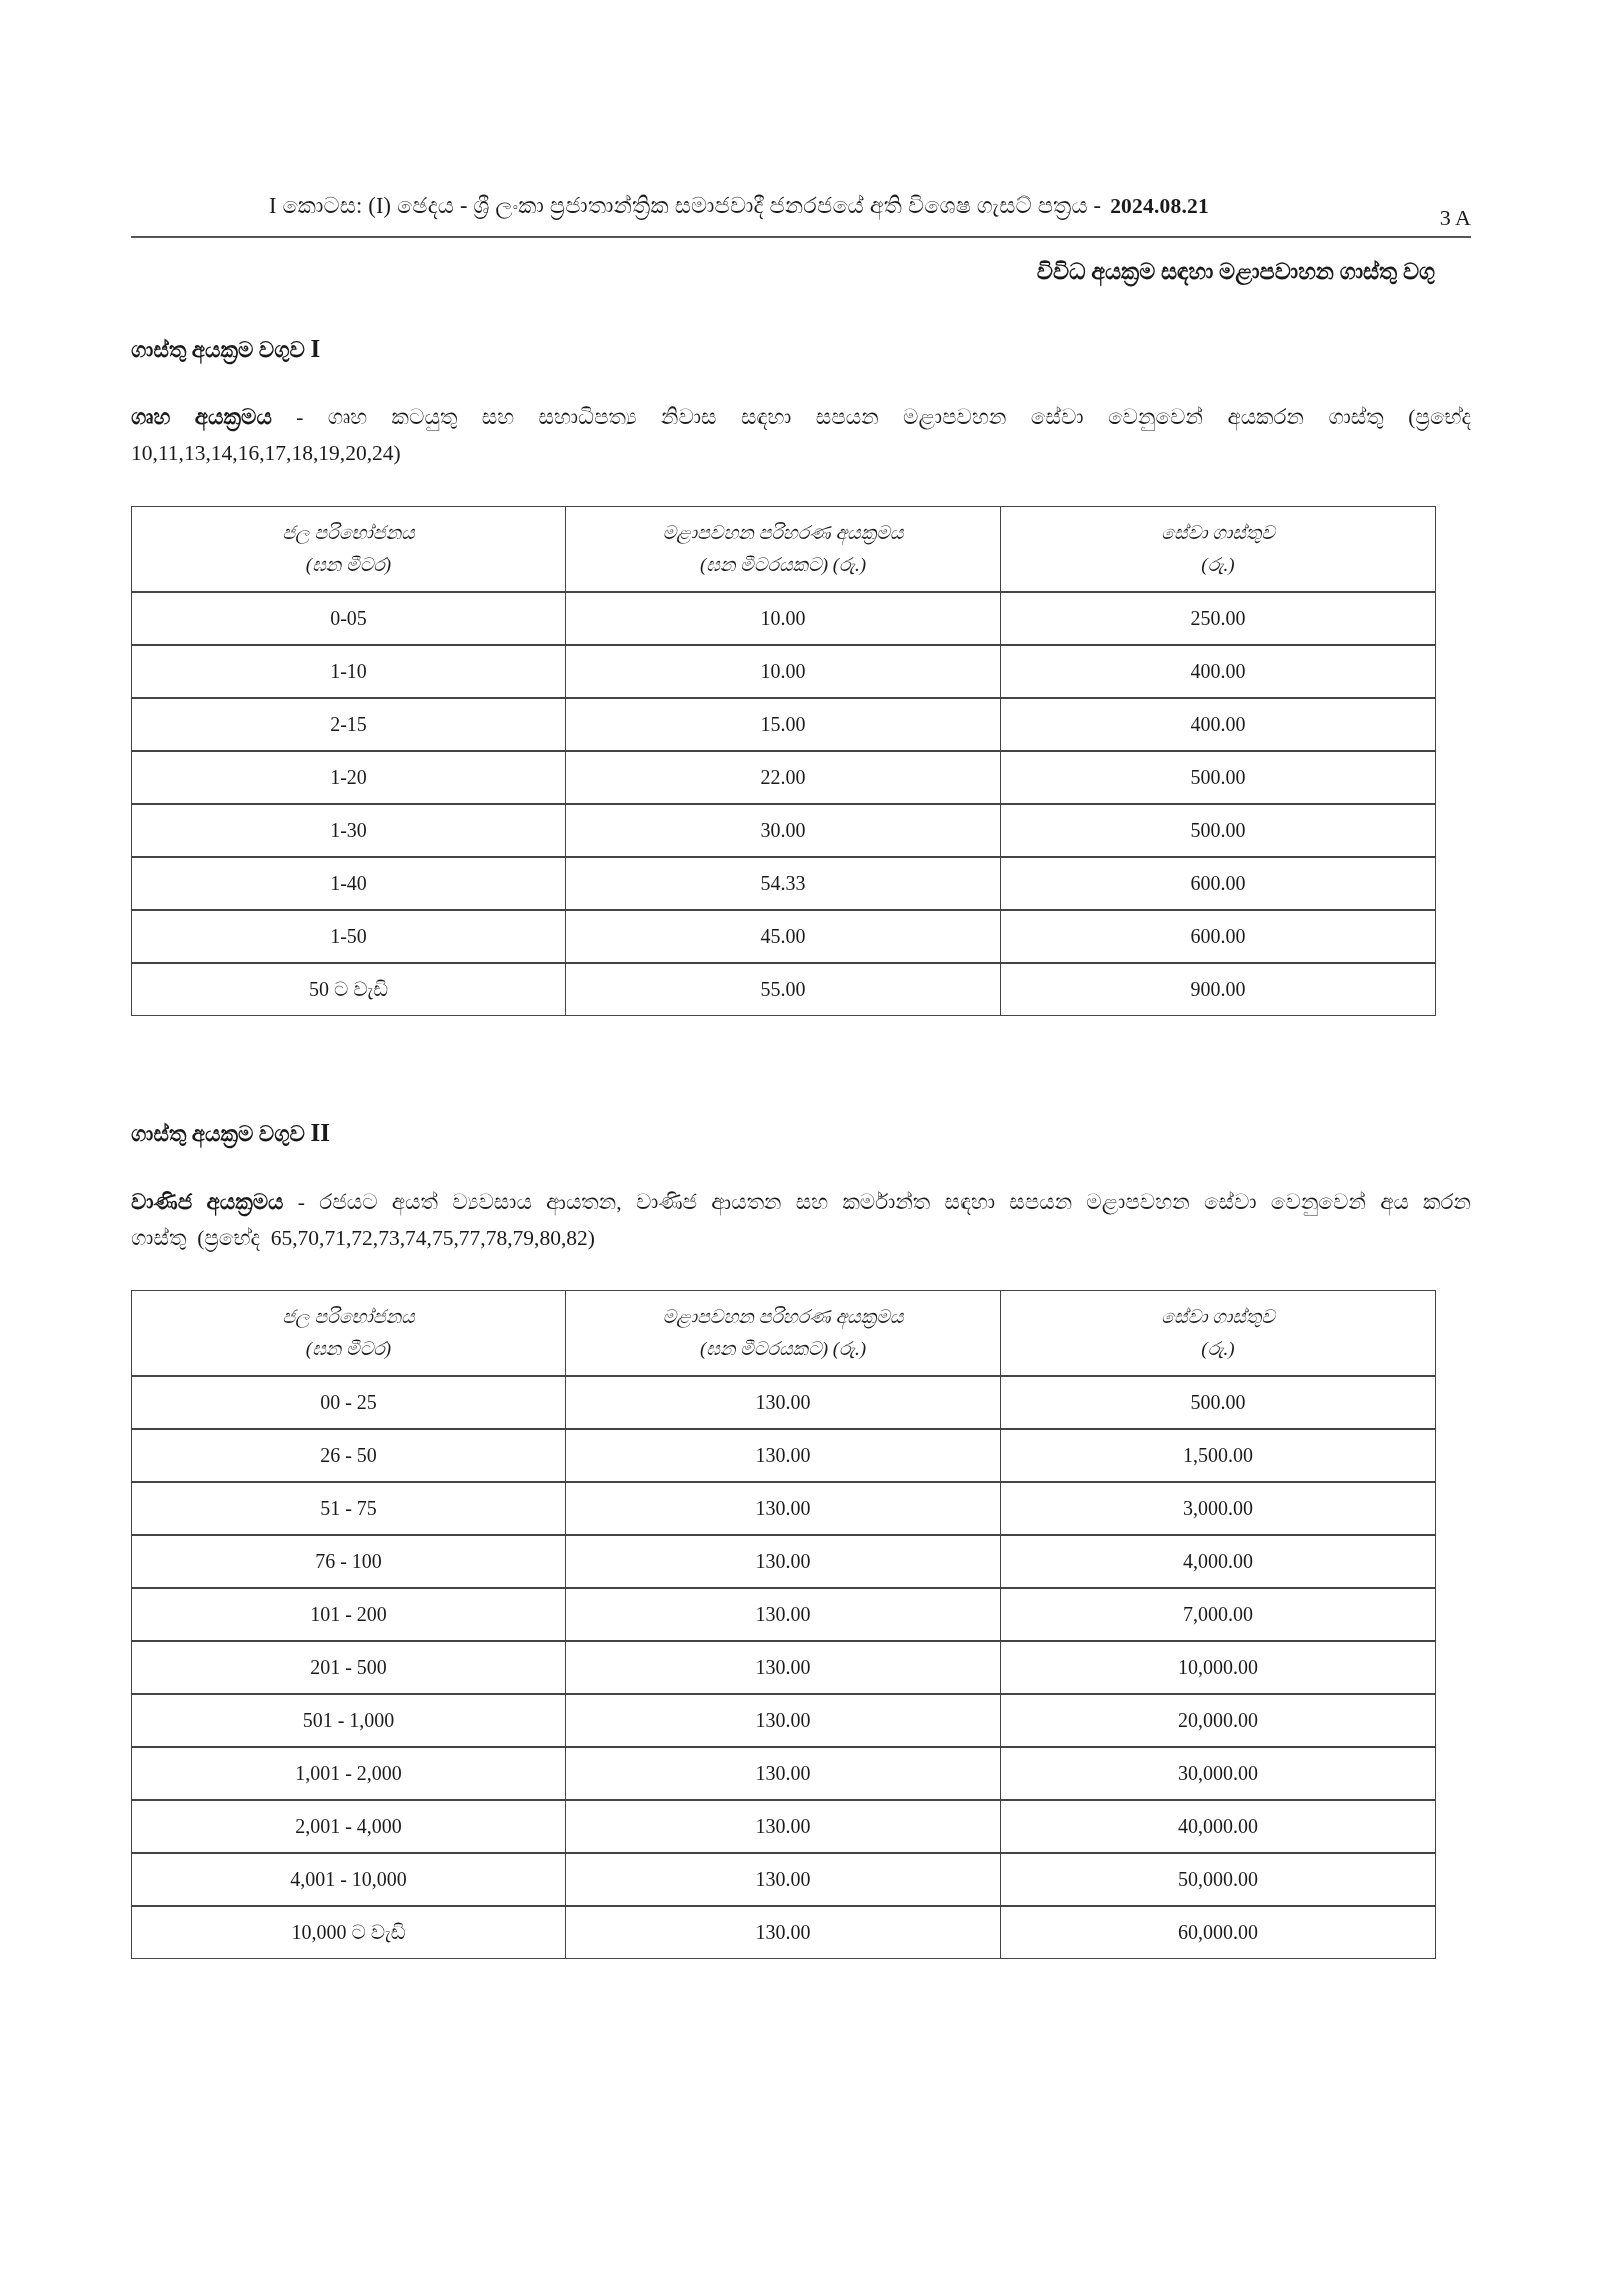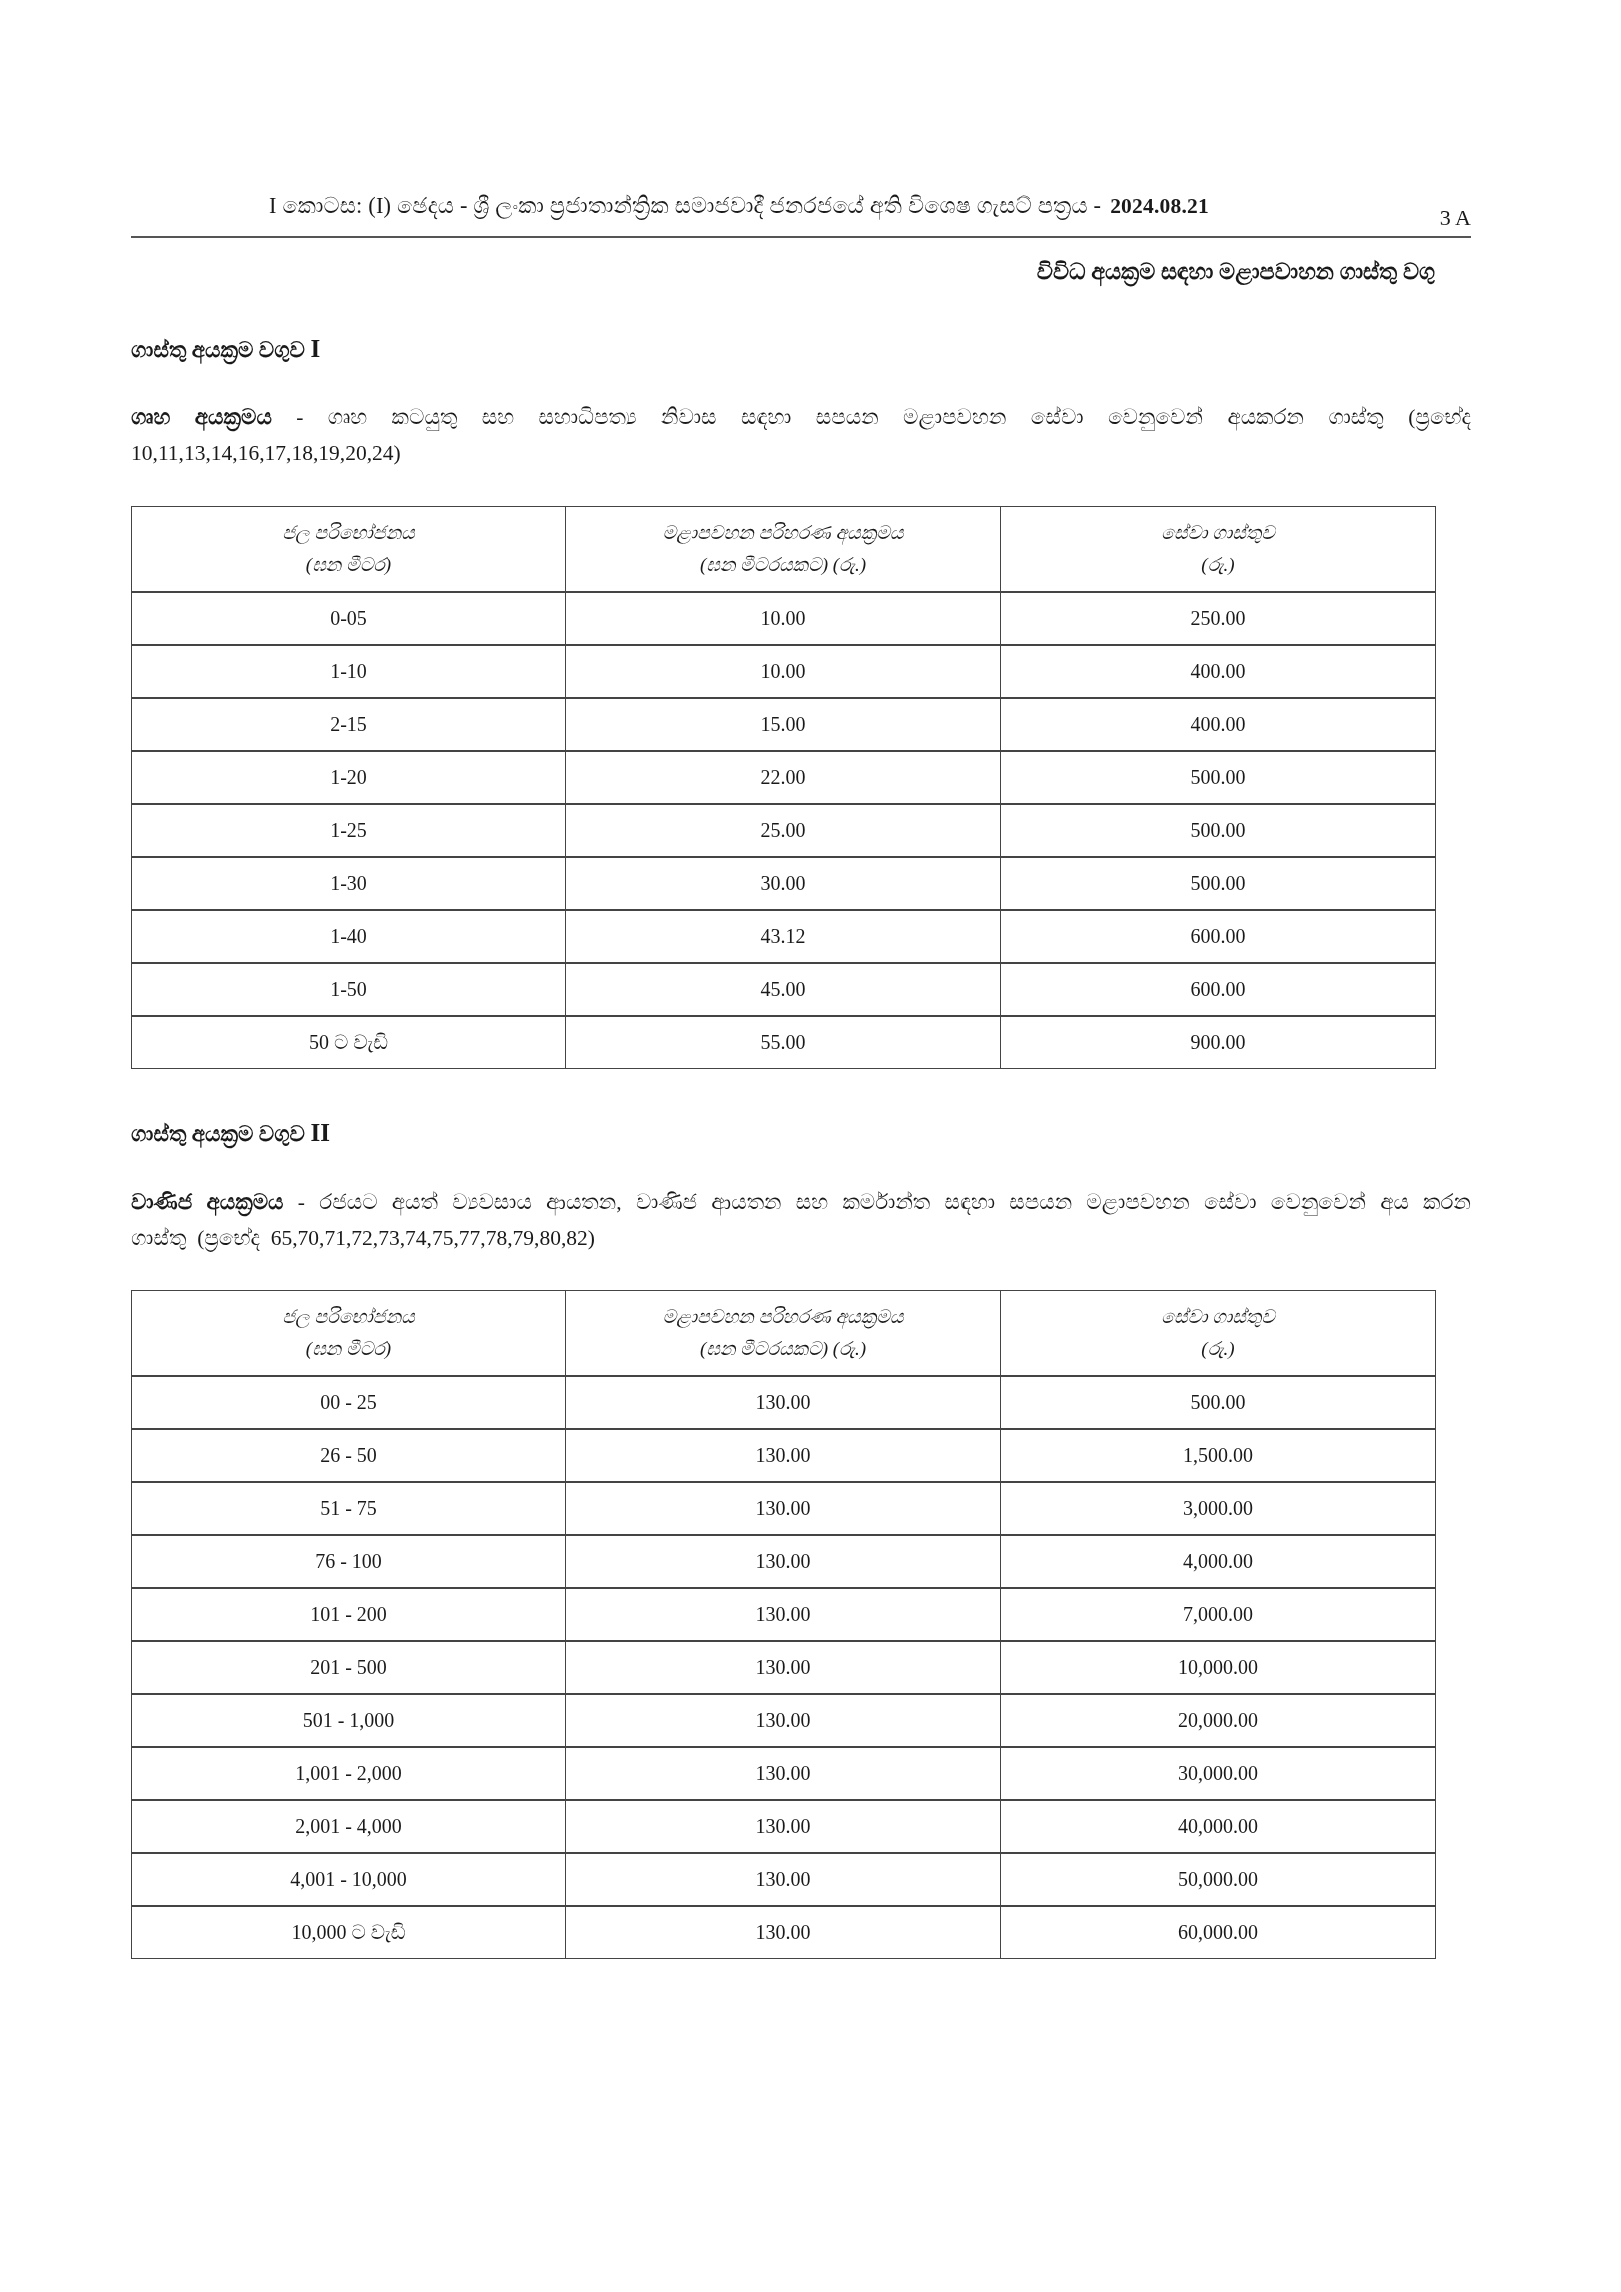--- a/index.html
+++ b/index.html
@@ -161,32 +161,27 @@
         <td>2-15</td>
         <td>15.00</td>
         <td>400.00</td>
       </tr>
     <tr class="data-row">
         <td>1-20</td>
         <td>22.00</td>
         <td>500.00</td>
       </tr>
     <tr class="data-row">
-        <td>1-25</td>
-        <td>25.00</td>
-        <td>500.00</td>
-      </tr>
-    <tr class="data-row">
         <td>1-30</td>
         <td>30.00</td>
         <td>500.00</td>
       </tr>
     <tr class="data-row">
         <td>1-40</td>
-        <td>43.12</td>
+        <td>54.33</td>
         <td>600.00</td>
       </tr>
     <tr class="data-row">
         <td>1-50</td>
         <td>45.00</td>
         <td>600.00</td>
       </tr>
     <tr class="data-row">
         <td>50 ට වැඩි</td>
         <td>55.00</td>

